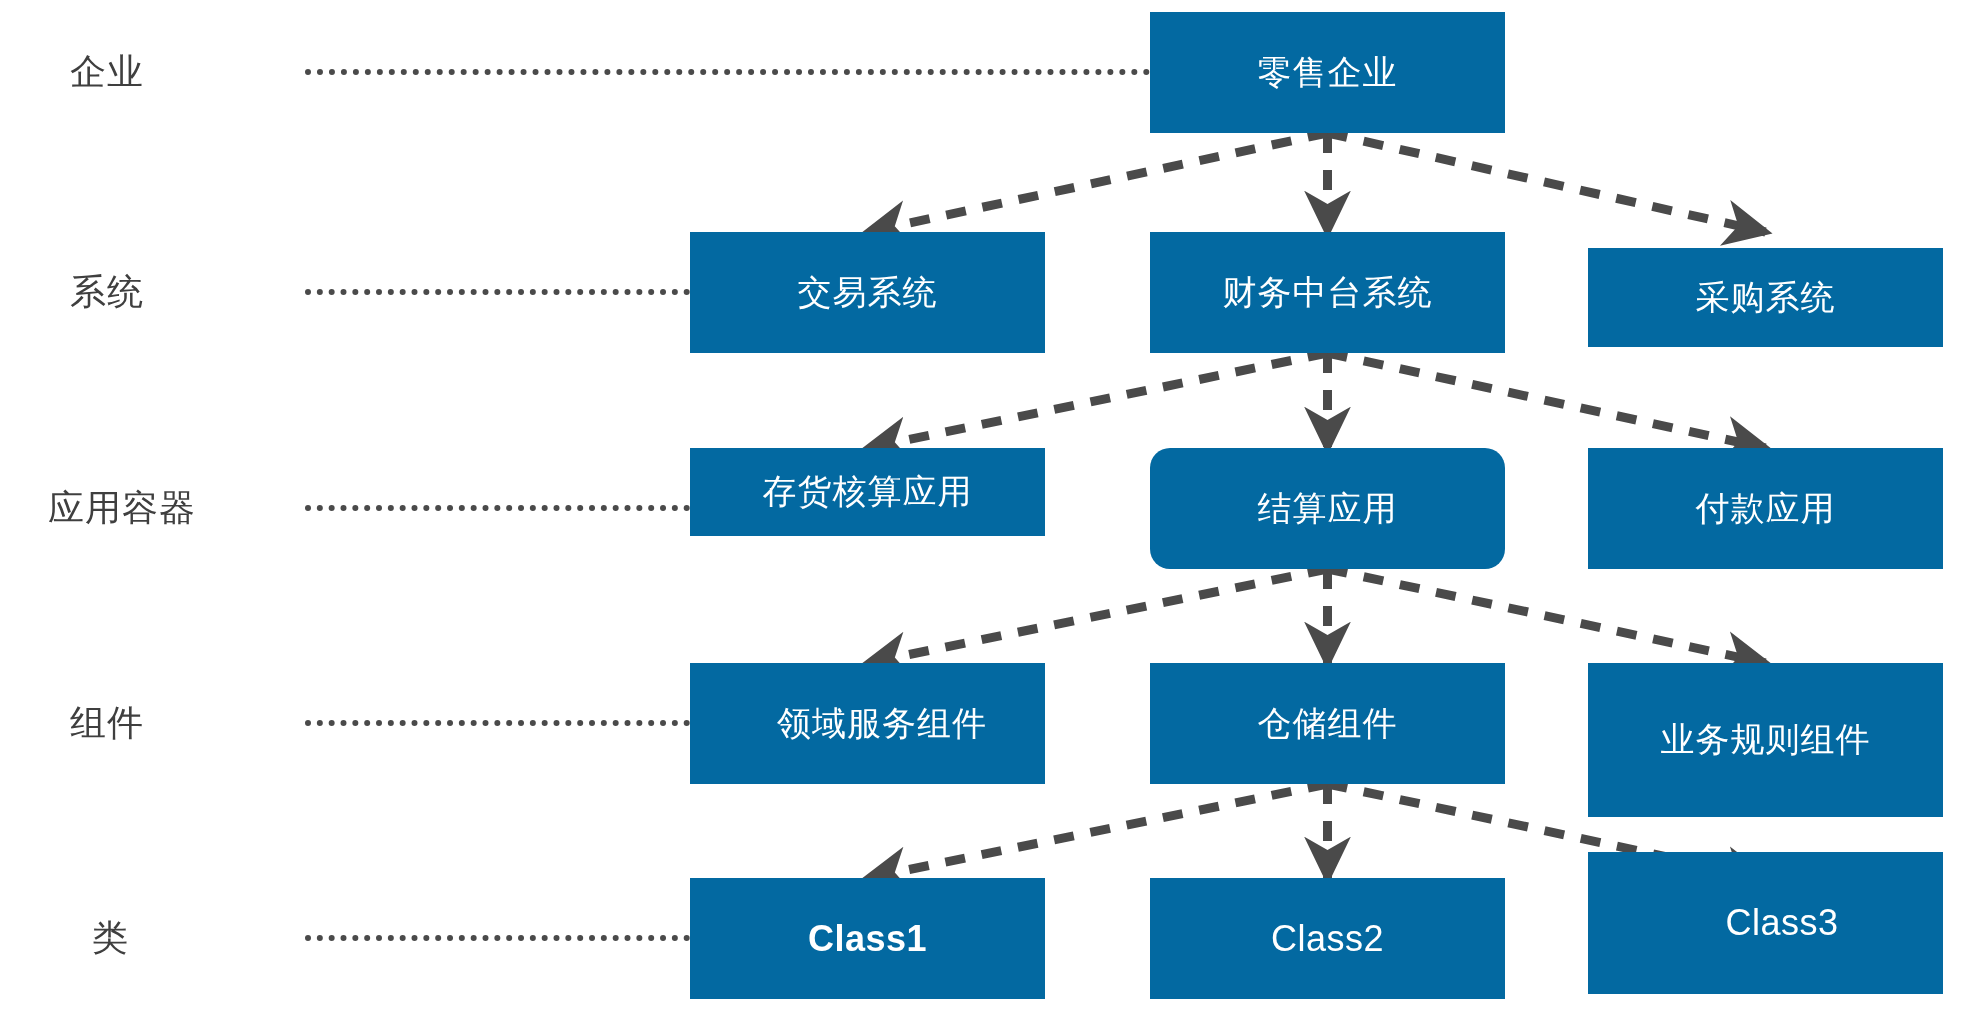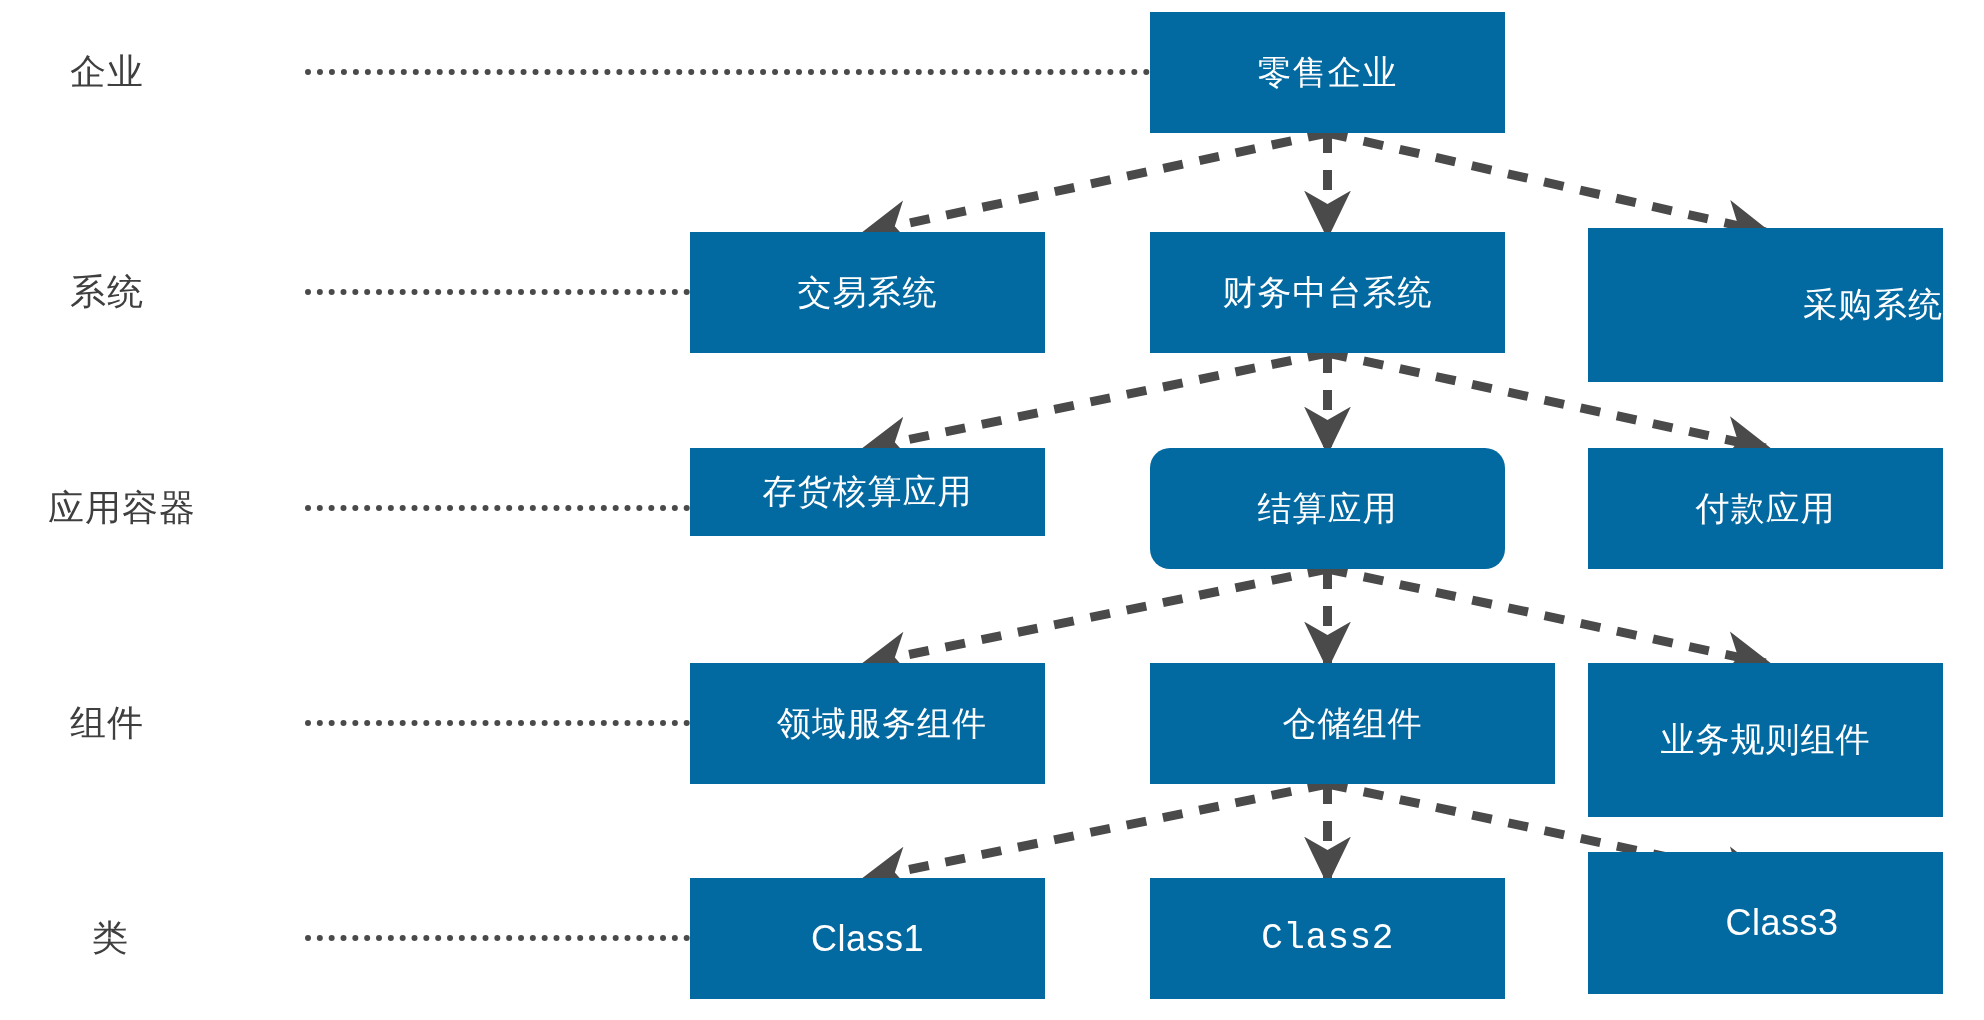--- a/index.html
+++ b/index.html
@@ -113,47 +113,47 @@
   <div class="node" style="left:1150px; top:12px; width:355px; height:121px;">
     <span class="node-label">零售企业</span>
   </div>
 
   <div class="node" style="left:690px; top:232px; width:355px; height:121px;">
     <span class="node-label">交易系统</span>
   </div>
   <div class="node" style="left:1150px; top:232px; width:355px; height:121px;">
     <span class="node-label">财务中台系统</span>
   </div>
-  <div class="node" style="left:1588px; top:228px; width:355px; height:154px;justify-content:flex-end;">
+  <div class="node" style="left:1588px; top:248px; width:355px; height:99px;">
     <span class="node-label">采购系统</span>
   </div>
 
   <div class="node" style="left:690px; top:448px; width:355px; height:88px;">
     <span class="node-label">存货核算应用</span>
   </div>
   <div class="node" style="left:1150px; top:448px; width:355px; height:121px;border-radius:20px;">
     <span class="node-label">结算应用</span>
   </div>
   <div class="node" style="left:1588px; top:448px; width:355px; height:121px;">
     <span class="node-label">付款应用</span>
   </div>
 
   <div class="node" style="left:690px; top:663px; width:355px; height:121px;padding-left:29px;">
     <span class="node-label">领域服务组件</span>
   </div>
-  <div class="node" style="left:1150px; top:663px; width:405px; height:121px;align-items:center;">
+  <div class="node" style="left:1150px; top:663px; width:355px; height:121px;align-items:center;">
     <span class="node-label">仓储组件</span>
   </div>
   <div class="node" style="left:1588px; top:663px; width:355px; height:154px;">
     <span class="node-label">业务规则组件</span>
   </div>
 
-  <div class="node latin" style="left:690px; top:878px; width:355px; height:121px;">
+  <div class="node latin" style="left:690px; top:878px; width:355px; height:121px;font-weight:bold;">
     <span class="node-label">Class1</span>
   </div>
-  <div class="node latin" style="left:1150px; top:878px; width:355px; height:121px;font-family:Liberation Mono, monospace;">
+  <div class="node latin" style="left:1150px; top:878px; width:355px; height:121px;">
     <span class="node-label">Class2</span>
   </div>
   <div class="node latin" style="left:1588px; top:852px; width:355px; height:142px;padding-left:33px;">
     <span class="node-label">Class3</span>
   </div>
 
 </div>
 
 </body></html>

